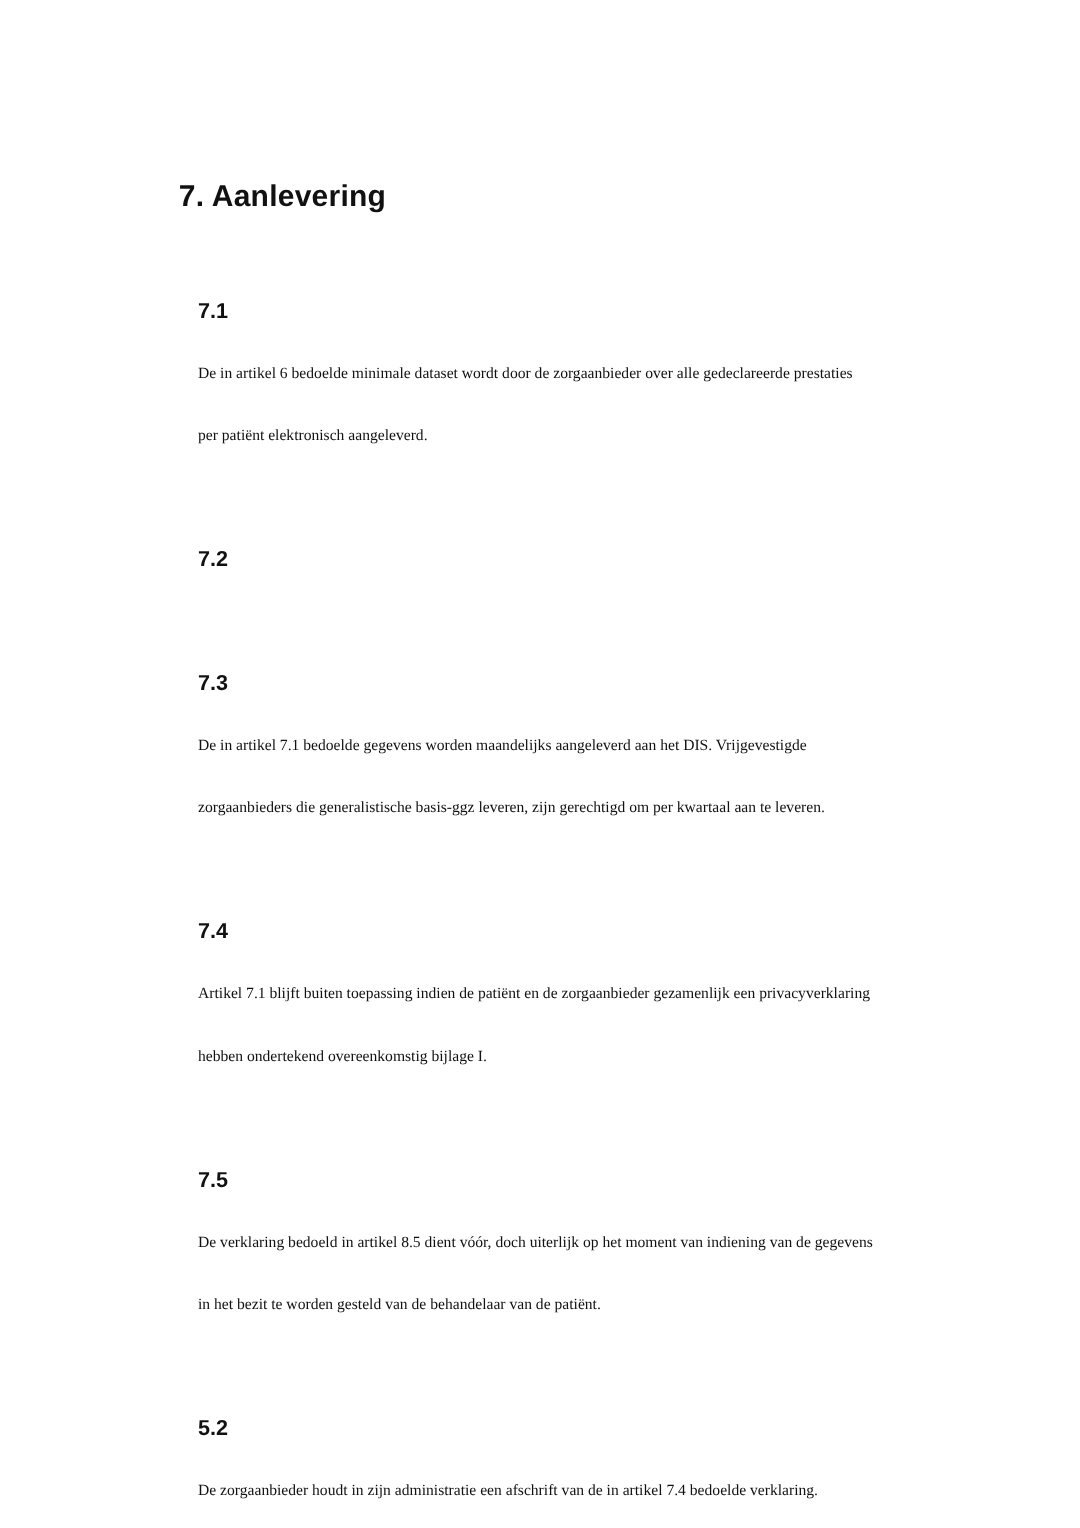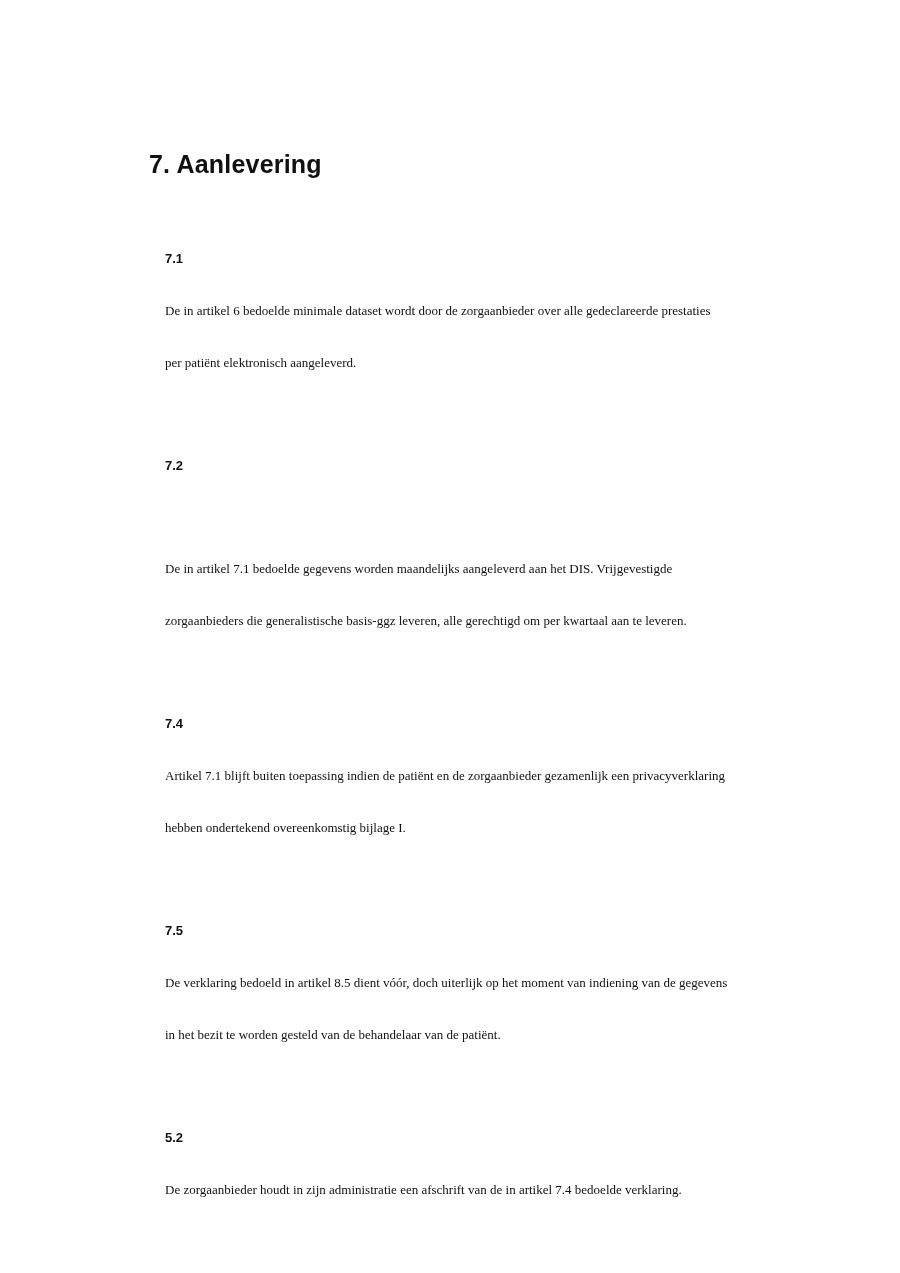--- a/index.html
+++ b/index.html
@@ -23,21 +23,21 @@
     font-size: 25px;
     line-height: 32px;
     font-weight: bold;
     letter-spacing: 0.2px;
     margin-bottom: 21px;
   }
   .article {
     margin-bottom: 19px;
   }
   .article-number {
-    font-size: 13px;
+    font-size: 18px;
     line-height: 20px;
     font-weight: bold;
   }
   .article-line {
     font-size: 13px;
     line-height: 20px;
     font-weight: normal;
     white-space: nowrap;
     font-family: Liberation Serif, serif;
   }
@@ -68,22 +68,23 @@
       <div class="article-number">7.1</div>
       <div class="article-line">De in artikel 6 bedoelde minimale dataset wordt door de zorgaanbieder over alle gedeclareerde prestaties</div>
       <div class="article-line">per patiënt elektronisch aangeleverd.</div>
     </div>
 
     <div class="article">
       <div class="article-number">7.2</div>
     </div>
 
     <div class="article">
+      <div class="article-number">7.3</div>
       <div class="article-line">De in artikel 7.1 bedoelde gegevens worden maandelijks aangeleverd aan het DIS. Vrijgevestigde</div>
-      <div class="article-line">zorgaanbieders die generalistische basis-ggz leveren, alle gerechtigd om per kwartaal aan te leveren.</div>
+      <div class="article-line">zorgaanbieders die generalistische basis-ggz leveren, zijn gerechtigd om per kwartaal aan te leveren.</div>
     </div>
 
     <div class="article">
       <div class="article-number">7.4</div>
       <div class="article-line">Artikel 7.1 blijft buiten toepassing indien de patiënt en de zorgaanbieder gezamenlijk een privacyverklaring</div>
       <div class="article-line">hebben ondertekend overeenkomstig bijlage I.</div>
     </div>
 
     <div class="article">
       <div class="article-number">7.5</div>

